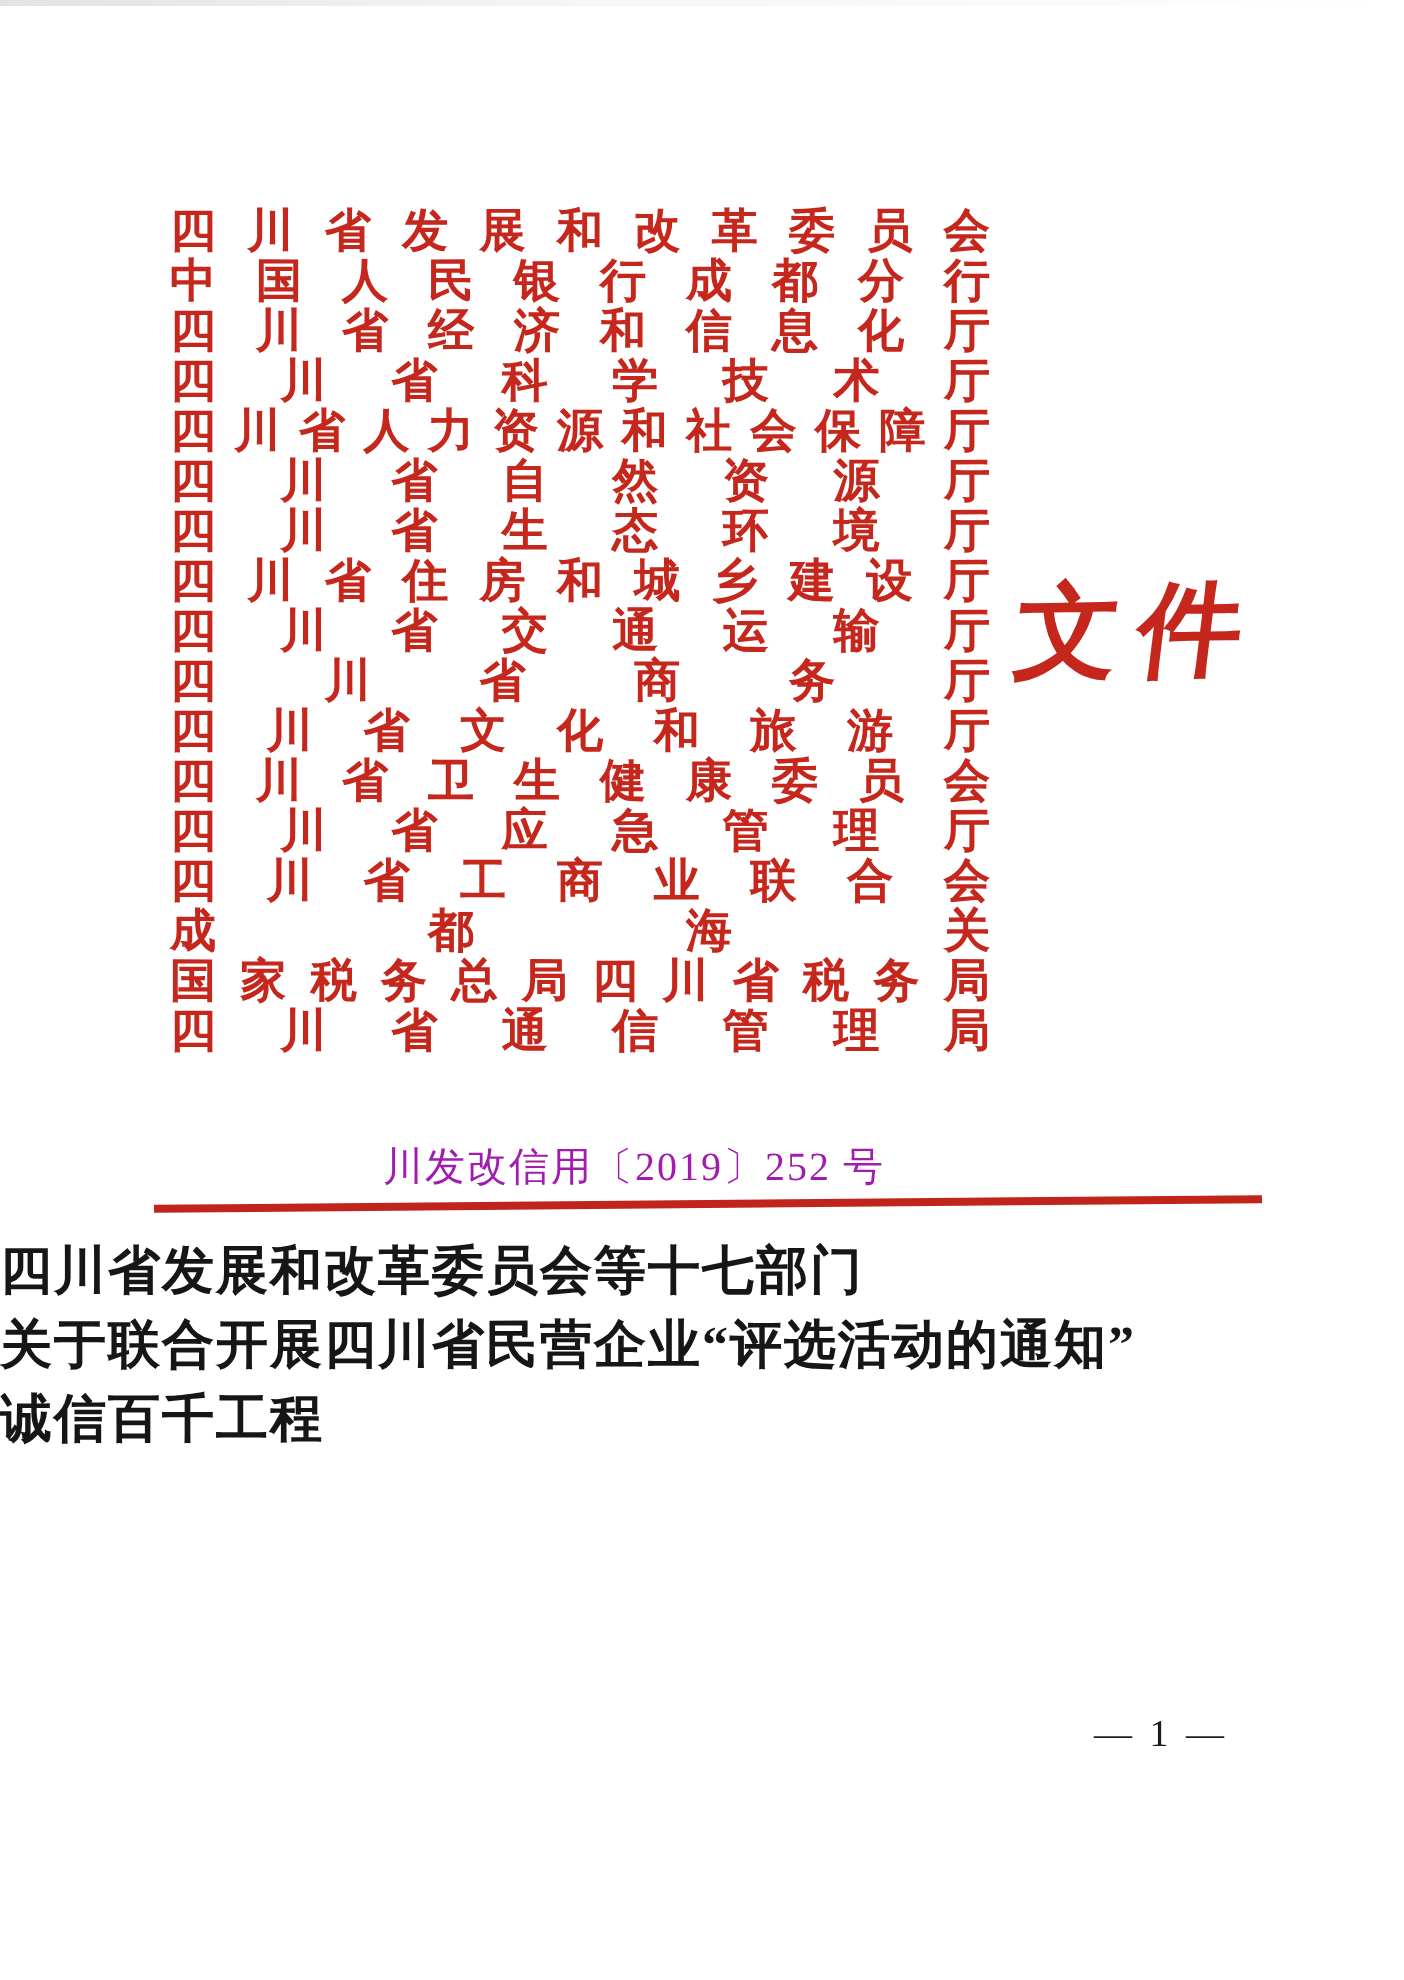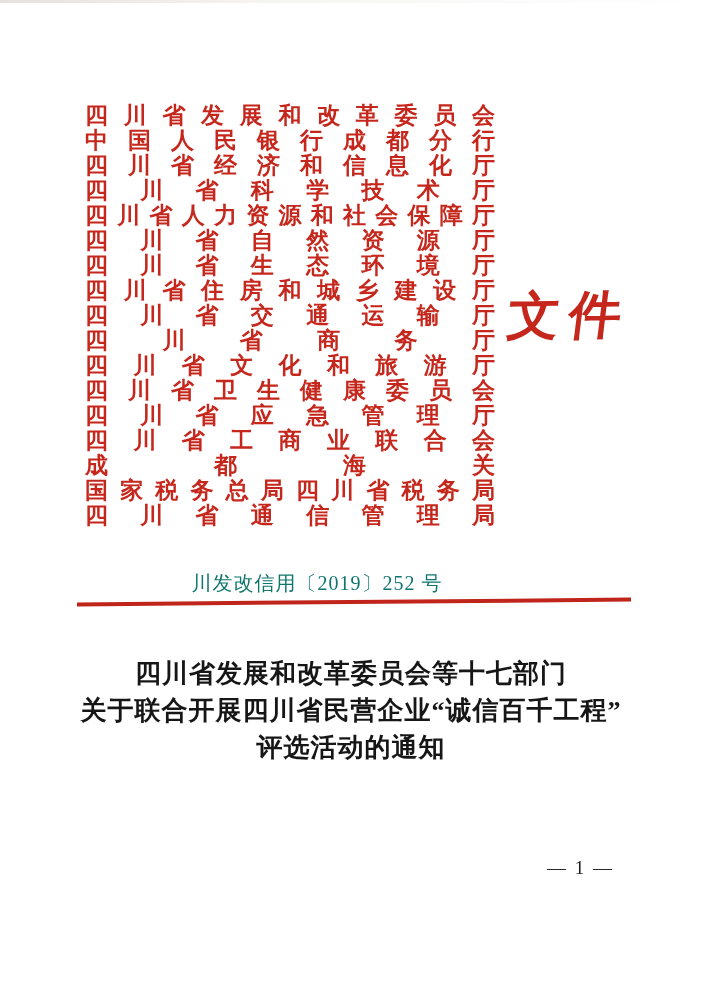--- a/index.html
+++ b/index.html
@@ -48,39 +48,39 @@
     white-space: nowrap;
   }
 
   
   .doc-number {
     position: absolute;
     left: 0; top: 570px;
     width: 634px;
     text-align: center;
     font-size: 20px;
-    color: #0f766e;
+    color: #a21caf;
     letter-spacing: 1px;
   }
 
   
   .red-rule {
     position: absolute;
     left: 77px; top: 600px;
     width: 554px; height: 4px;
     background: #c0241a;
     transform: rotate(-0.5deg);
   }
 
   
   .title-block {
     position: absolute;
-    left: 0; top: 655px;
+    left: 0; top: 617px;
     width: 702px;
-    text-align: center;
+    text-align: left;
     color: #161616;
   }
   .title-line {
     font-size: 26px;
     font-weight: bold;
     line-height: 37px;
     letter-spacing: 1px;
   }
 
   
@@ -308,20 +308,20 @@
   </div>
 
   <div class="doc-mark">文件</div>
 
   <div class="doc-number">川发改信用〔2019〕252 号</div>
 
   <div class="red-rule"></div>
 
   <div class="title-block">
     <div class="title-line">四川省发展和改革委员会等十七部门</div>
-    <div class="title-line">关于联合开展四川省民营企业“诚信百千工程”</div>
-    <div class="title-line">评选活动的通知</div>
+    <div class="title-line">关于联合开展四川省民营企业“评选活动的通知”</div>
+    <div class="title-line">诚信百千工程</div>
   </div>
 
 
 
   <div class="page-number">— 1 —</div>
 </div>
 
 </body></html>

